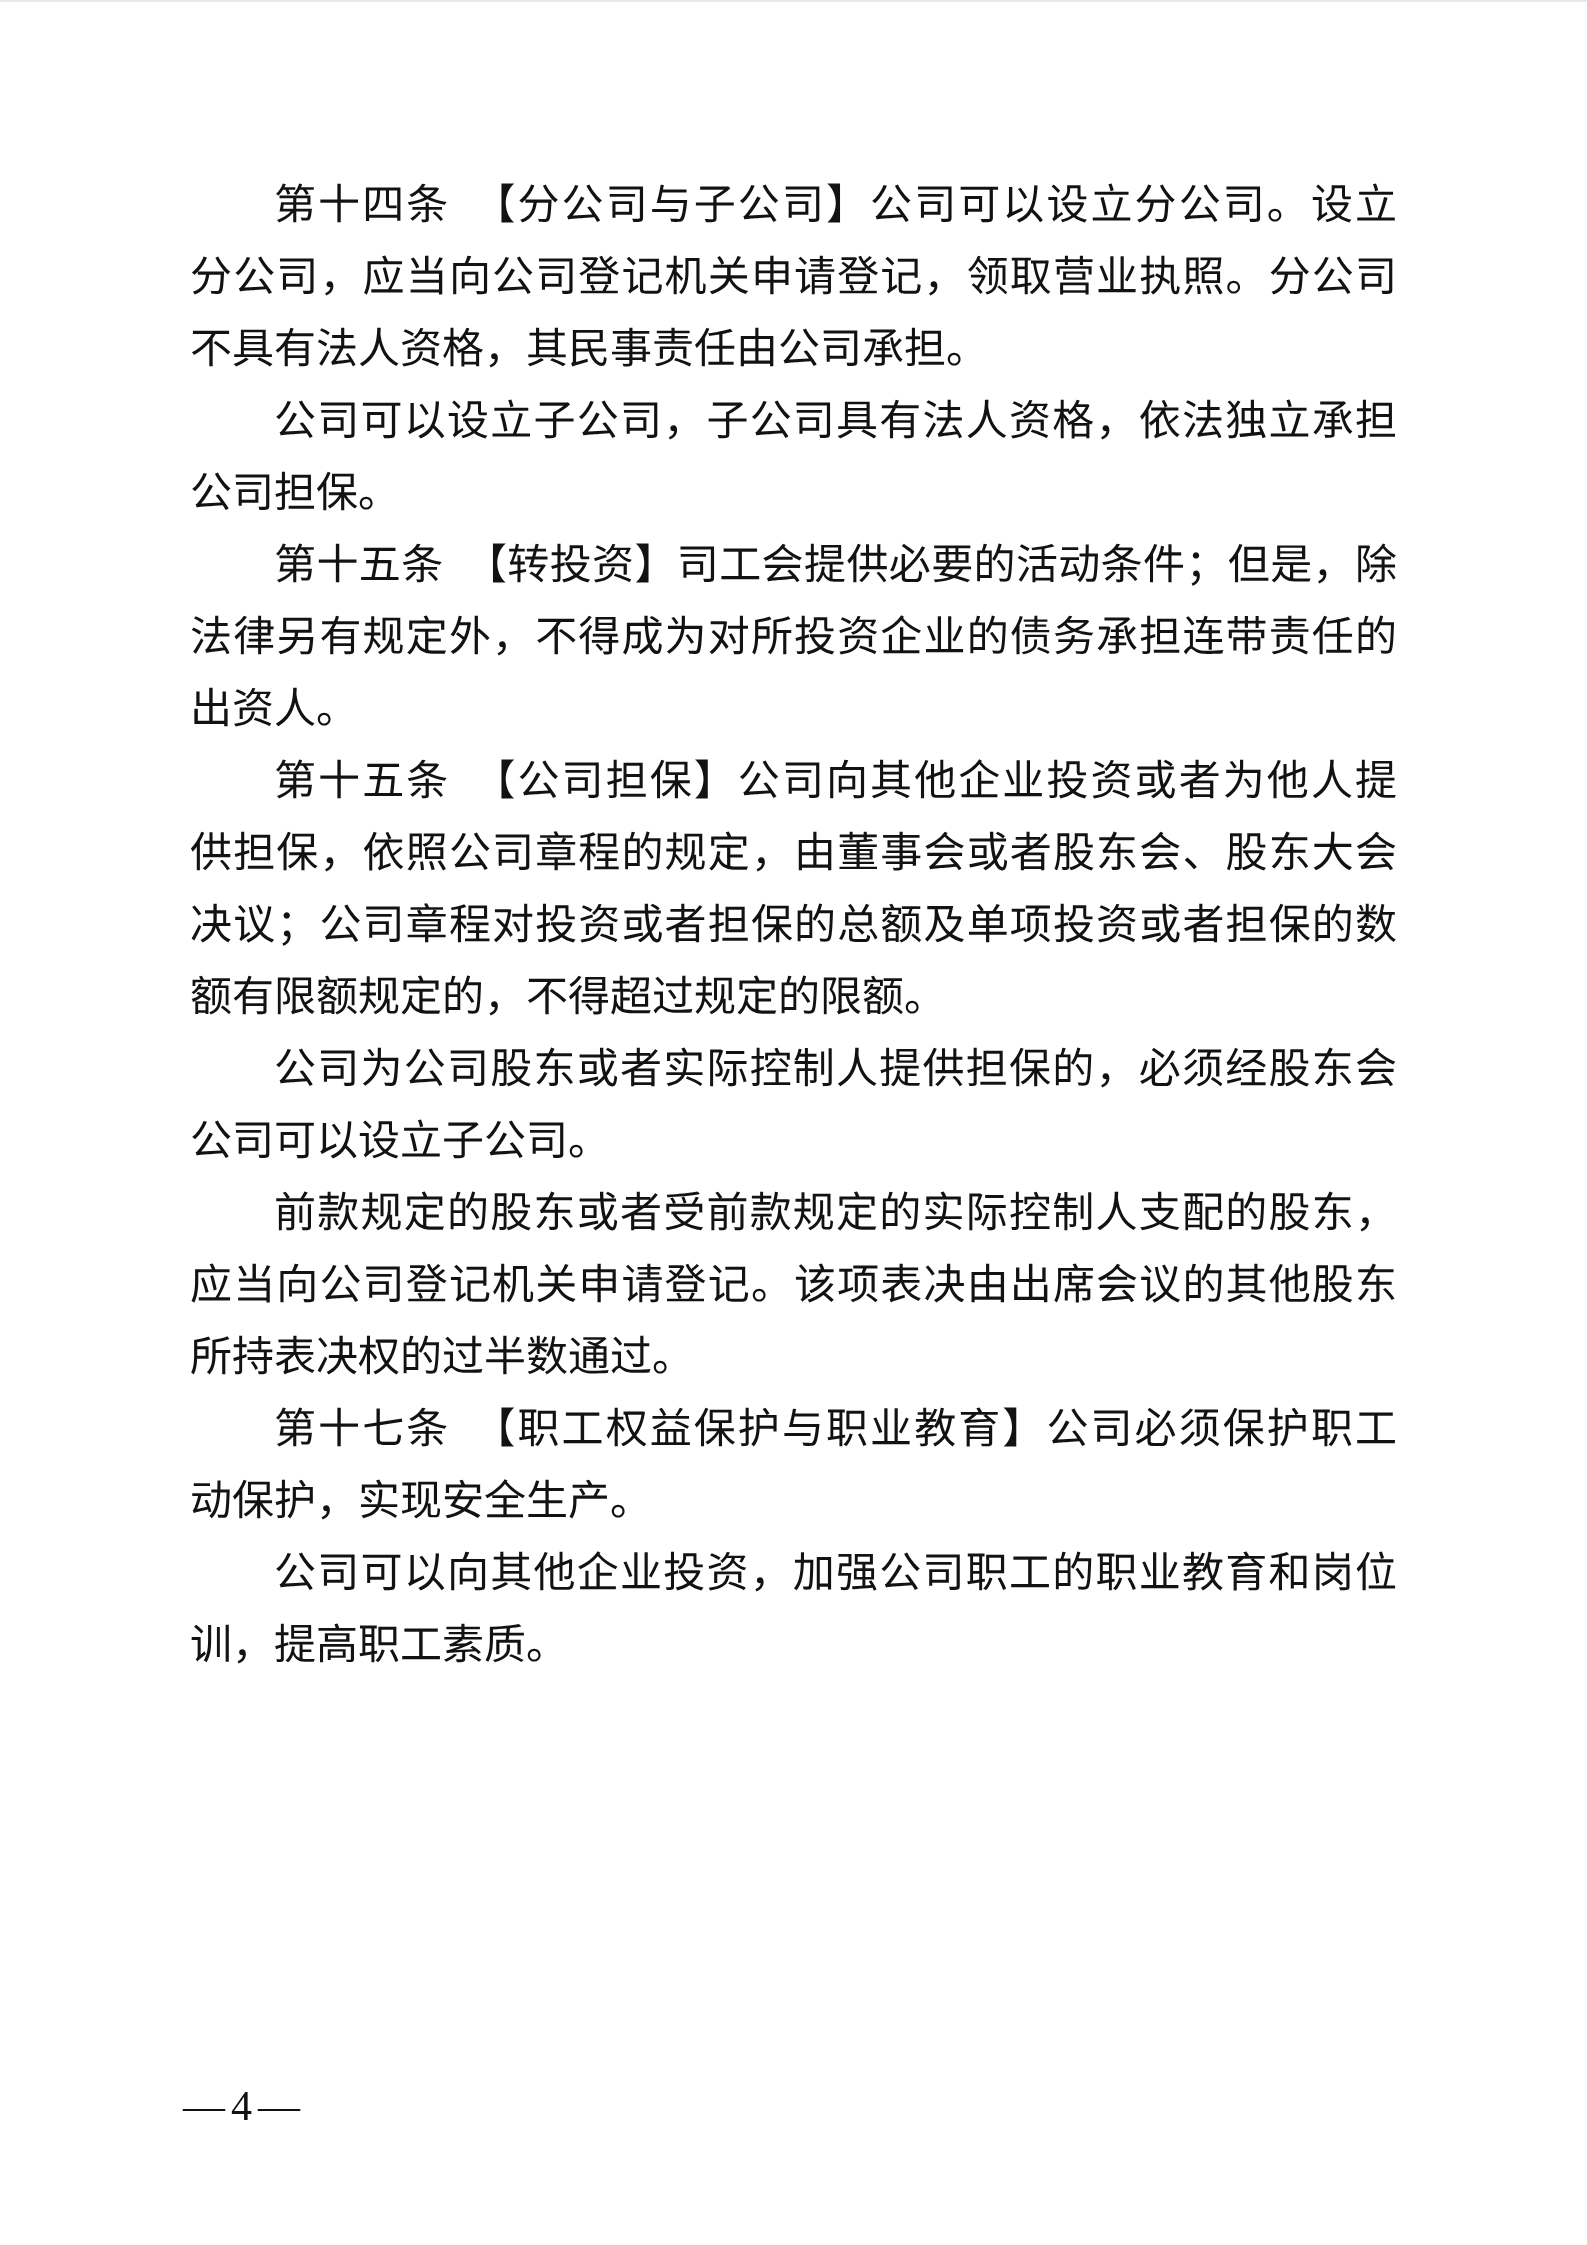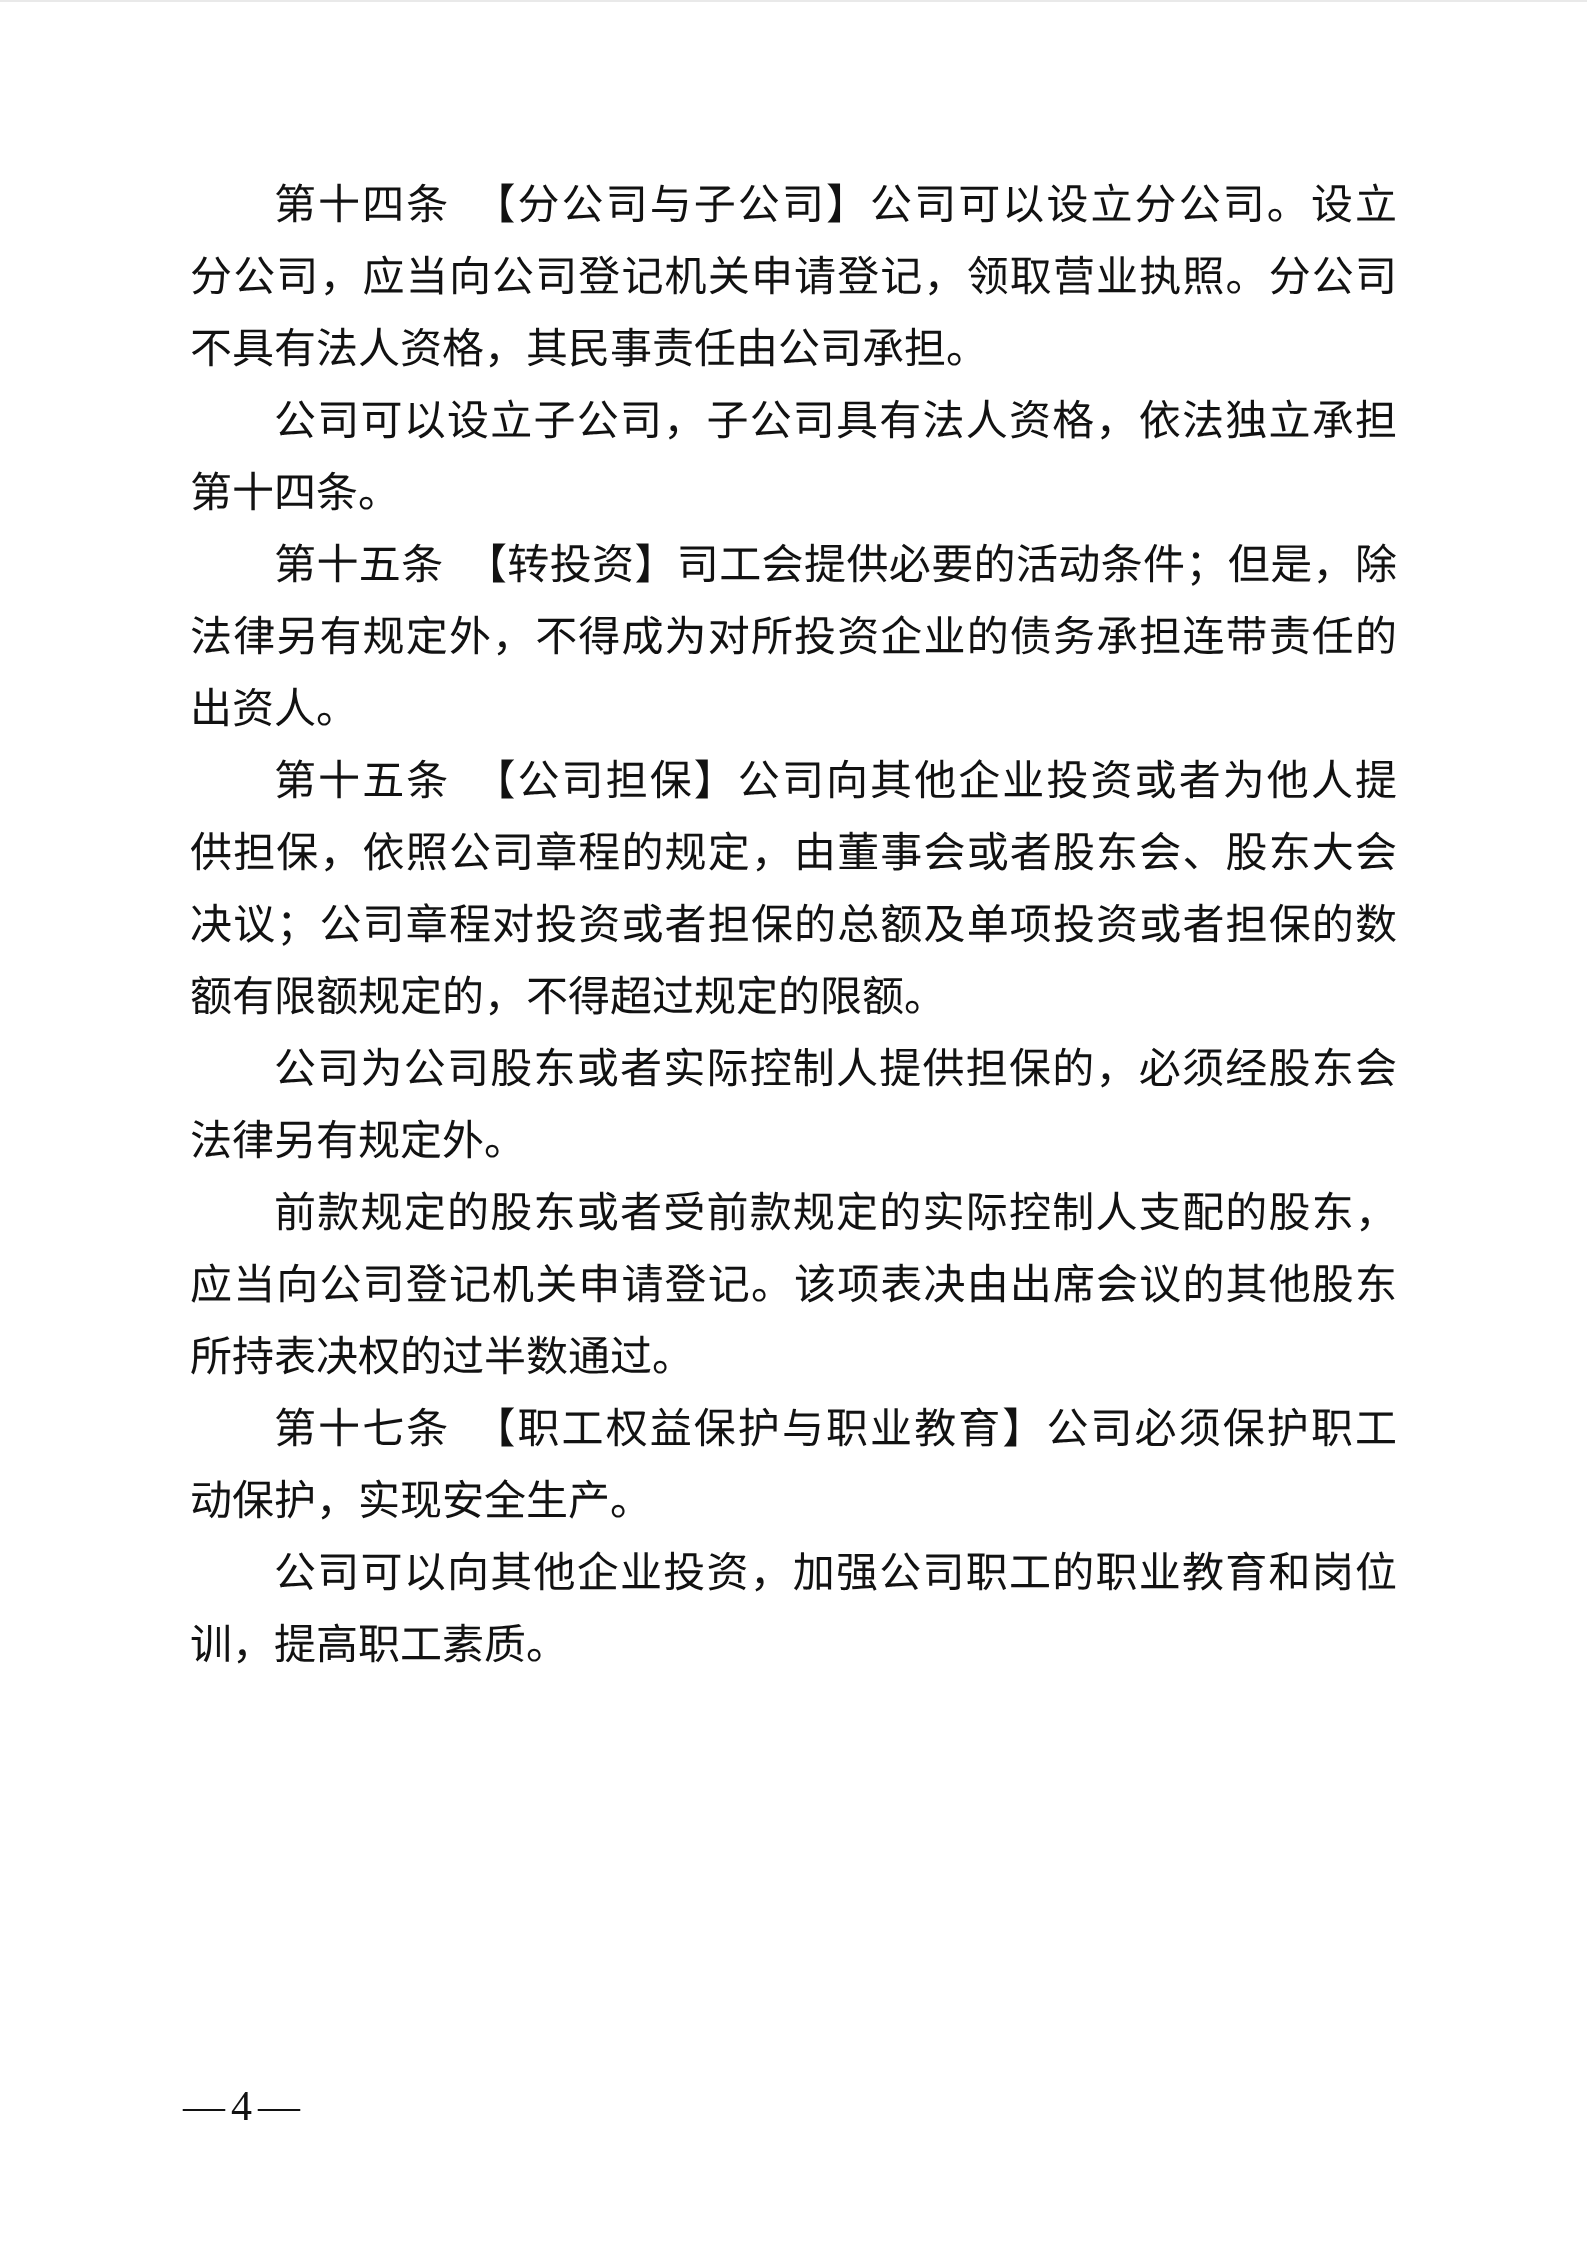--- a/index.html
+++ b/index.html
@@ -52,39 +52,39 @@
   <main class="text-block">
 
     <section class="paragraph">
       <div class="ln first fill">第十四条　【分公司与子公司】公司可以设立分公司。设立</div>
       <div class="ln fill">分公司，应当向公司登记机关申请登记，领取营业执照。分公司</div>
       <div class="ln end">不具有法人资格，其民事责任由公司承担。</div>
     </section>
 
     <section class="paragraph">
       <div class="ln first fill">公司可以设立子公司，子公司具有法人资格，依法独立承担</div>
-      <div class="ln end">第十四条。</div>
+      <div class="ln end">公司担保。</div>
     </section>
 
     <section class="paragraph">
       <div class="ln first fill">第十五条　【转投资】司工会提供必要的活动条件；但是，除</div>
       <div class="ln fill">法律另有规定外，不得成为对所投资企业的债务承担连带责任的</div>
       <div class="ln end">出资人。</div>
     </section>
 
     <section class="paragraph">
       <div class="ln first fill">第十五条　【公司担保】公司向其他企业投资或者为他人提</div>
       <div class="ln fill">供担保，依照公司章程的规定，由董事会或者股东会、股东大会</div>
       <div class="ln fill">决议；公司章程对投资或者担保的总额及单项投资或者担保的数</div>
       <div class="ln end">额有限额规定的，不得超过规定的限额。</div>
     </section>
 
     <section class="paragraph">
       <div class="ln first fill">公司为公司股东或者实际控制人提供担保的，必须经股东会</div>
-      <div class="ln end">法律另有规定外。</div>
+      <div class="ln end">公司可以设立子公司。</div>
     </section>
 
     <section class="paragraph">
       <div class="ln first fill">前款规定的股东或者受前款规定的实际控制人支配的股东，</div>
       <div class="ln fill">应当向公司登记机关申请登记。该项表决由出席会议的其他股东</div>
       <div class="ln end">所持表决权的过半数通过。</div>
     </section>
 
     <section class="paragraph">
       <div class="ln first fill">第十七条　【职工权益保护与职业教育】公司必须保护职工</div>

